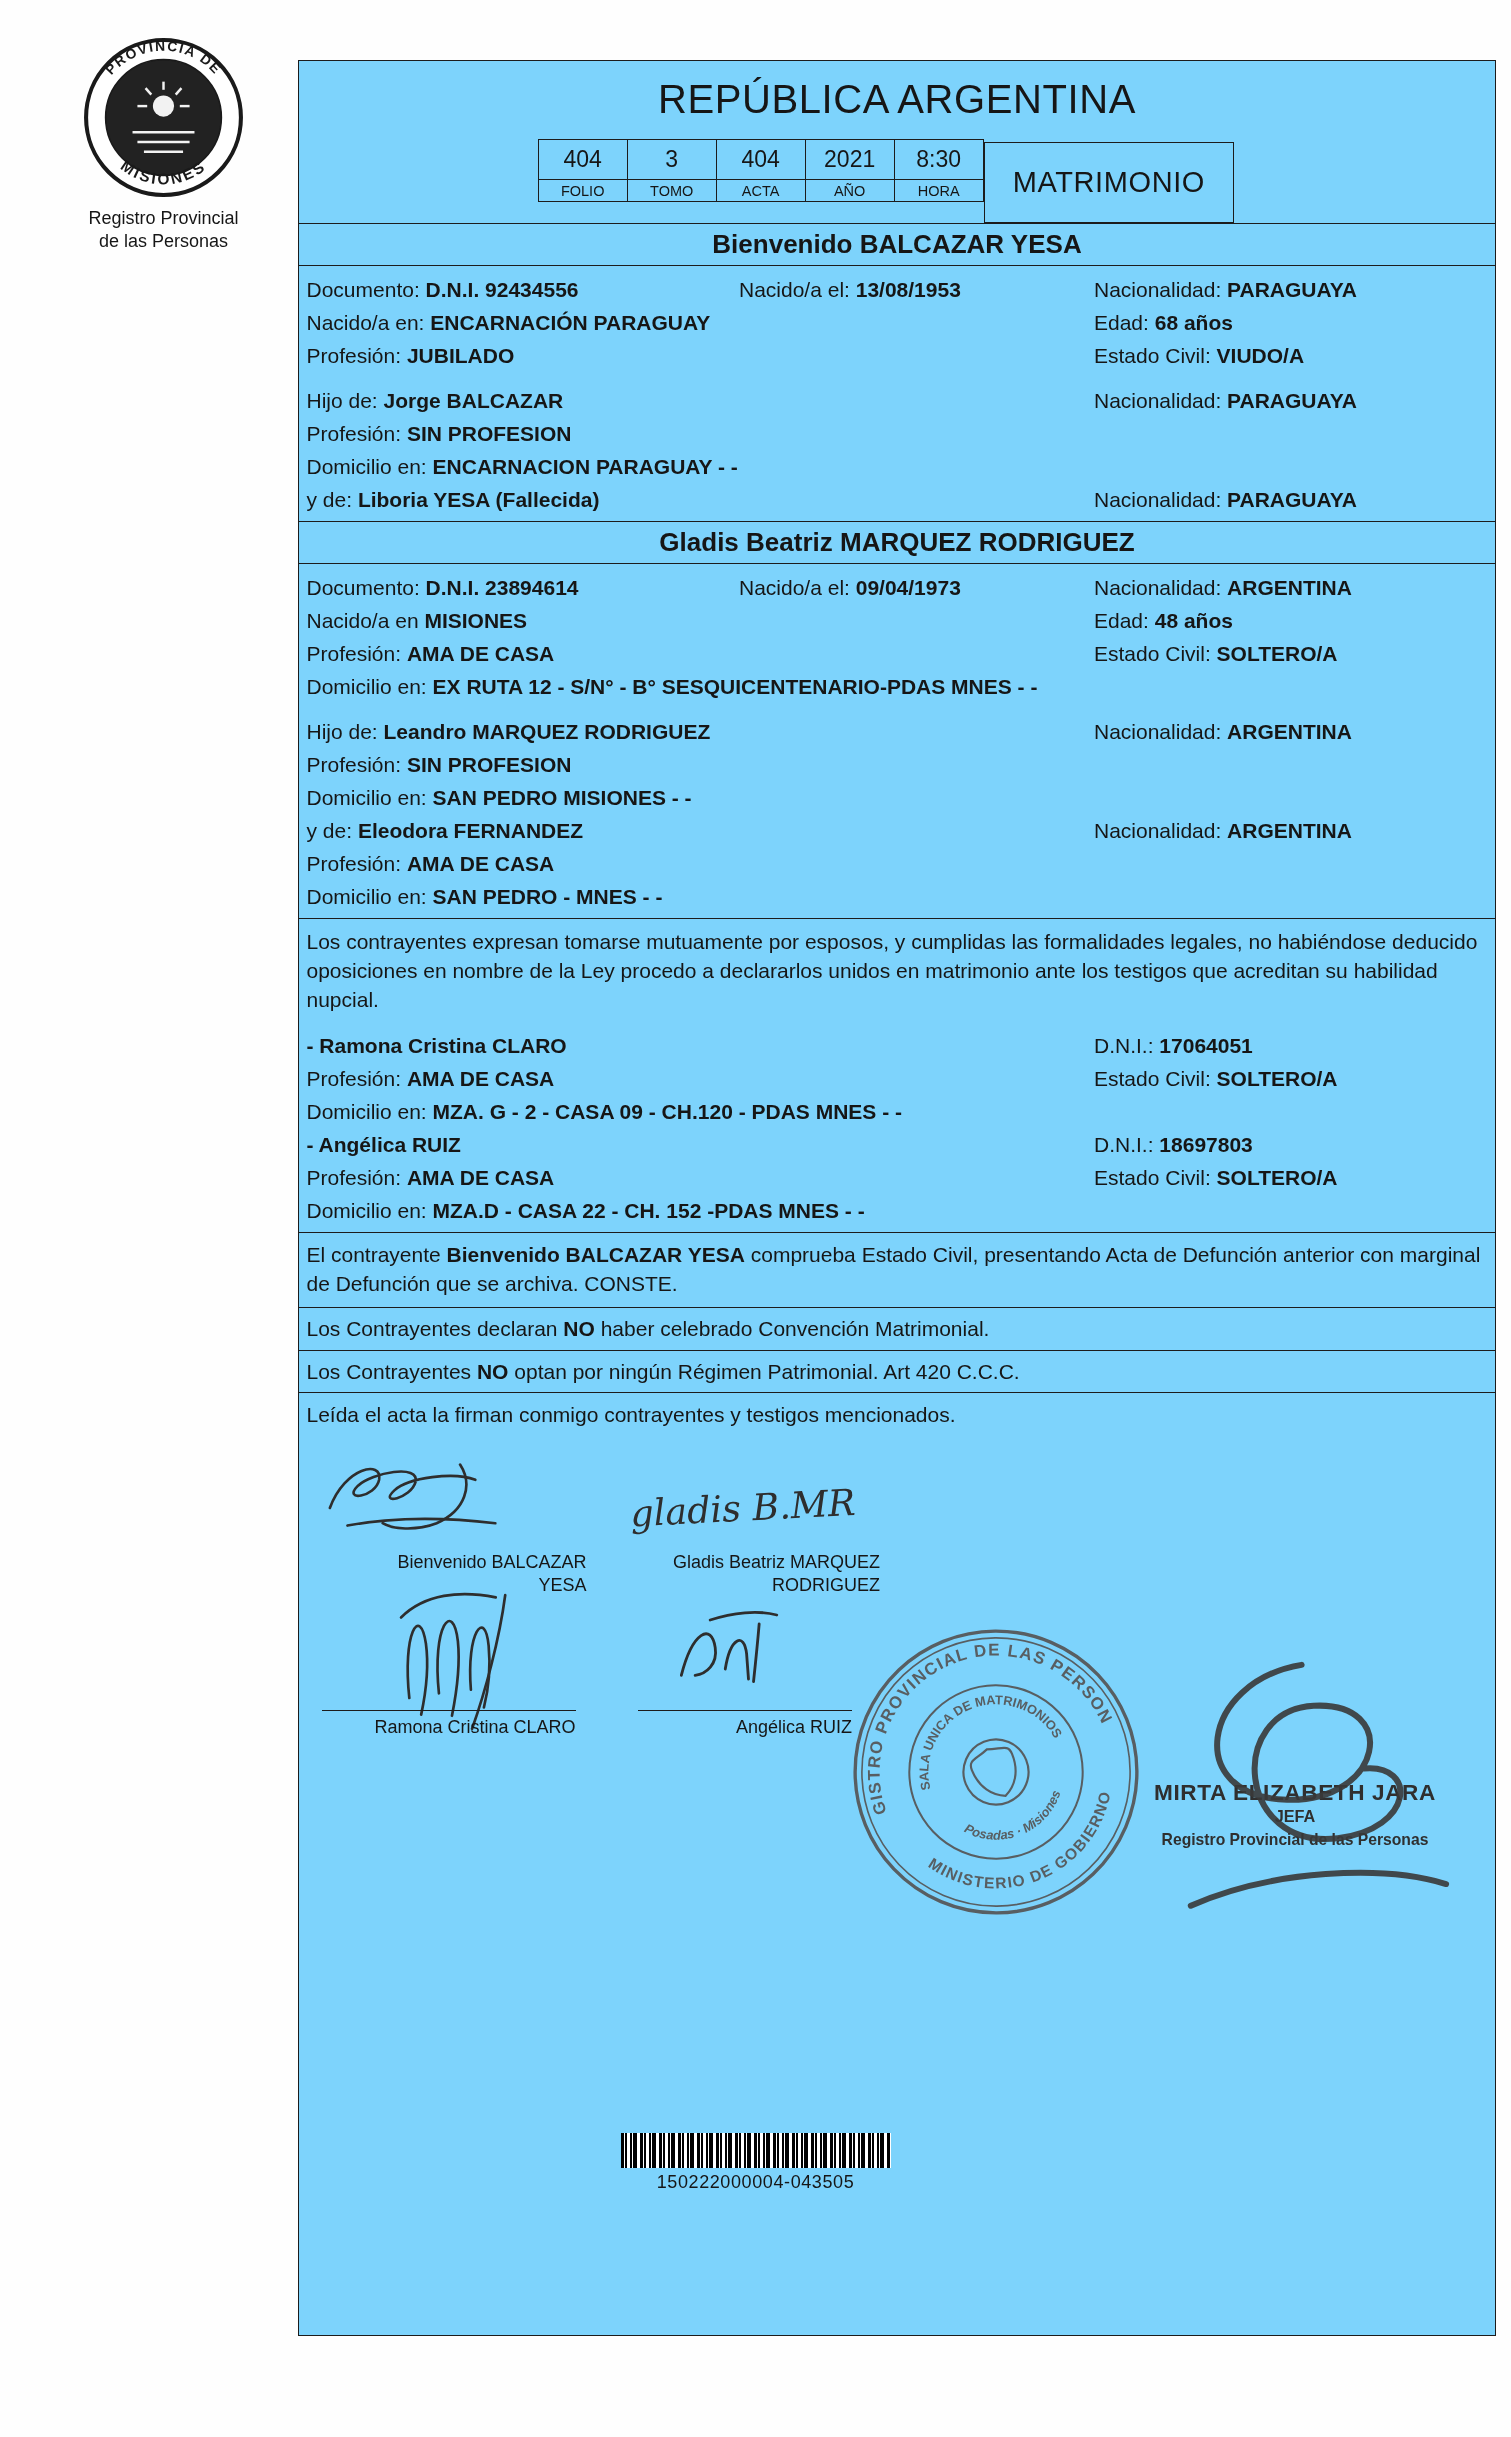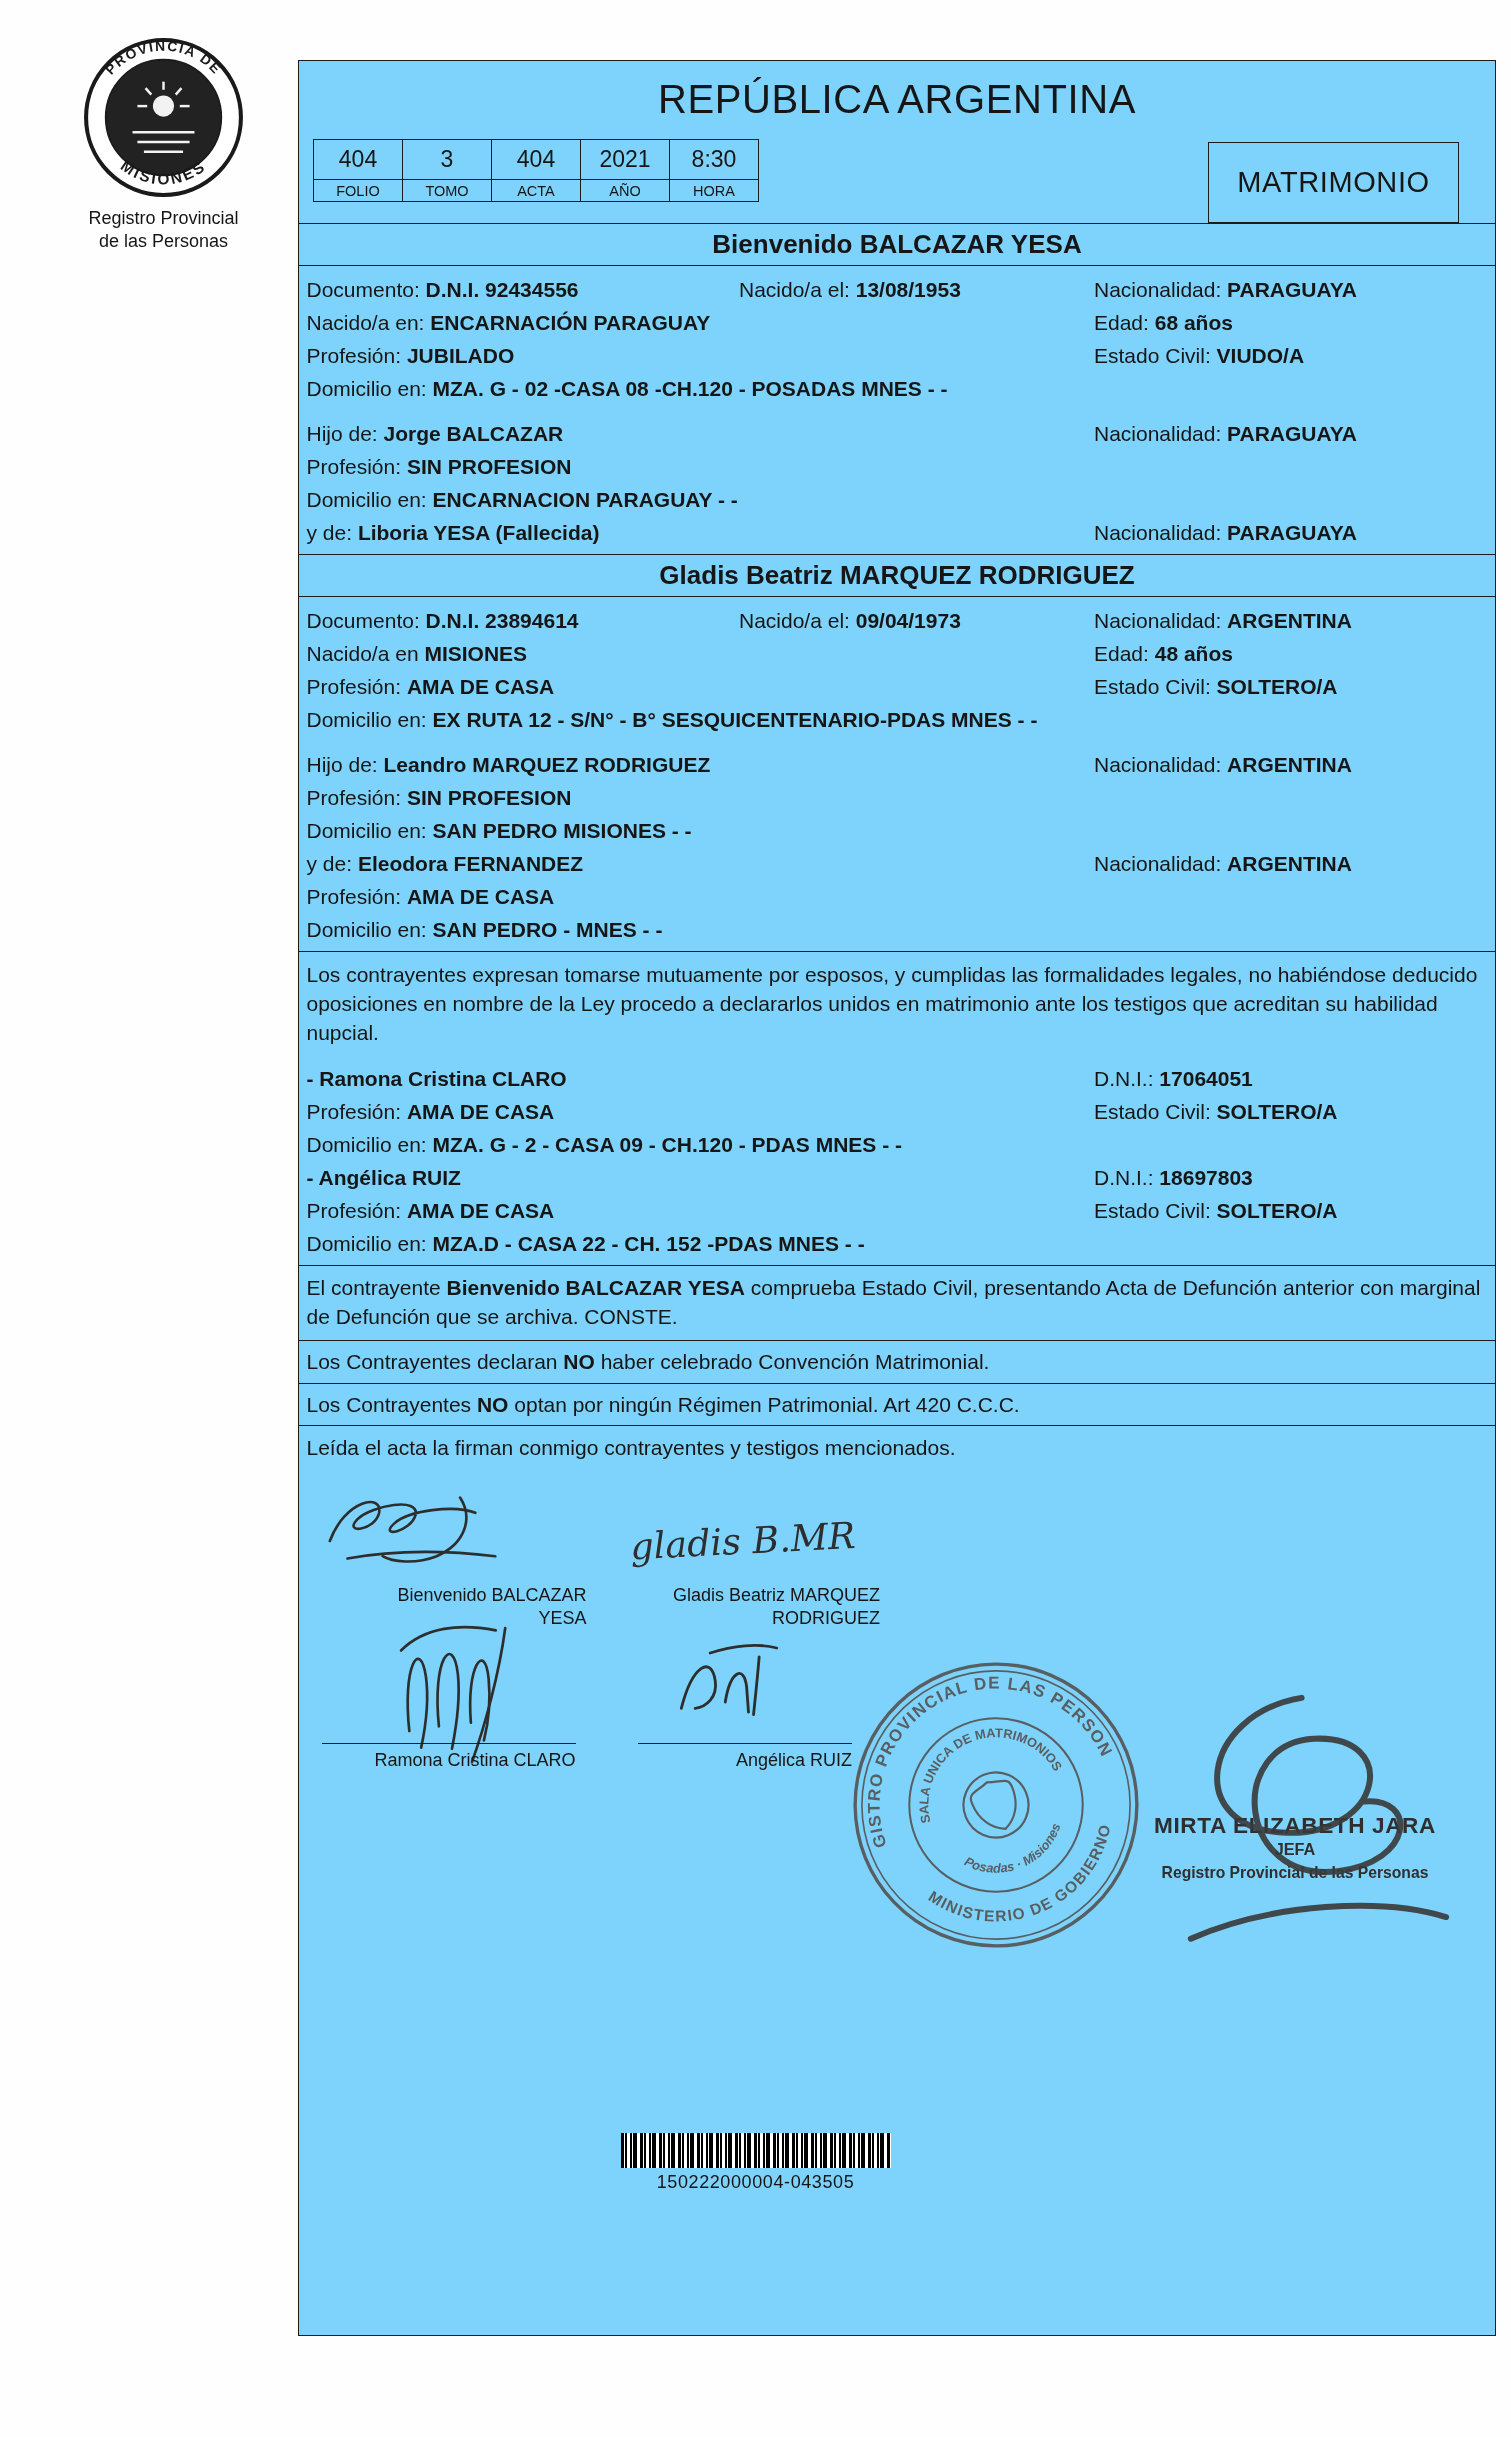--- a/index.html
+++ b/index.html
@@ -12,21 +12,21 @@
   .logo svg { width:163px; height:163px; }
   .logo .caption { margin-top:6.3px; font-size:18px; line-height:23px; }
 
   
   .doc-box { position:absolute; left:298px; top:60px; width:1198px; height:2276px;
              border:1.9px solid #1c1c1c; background:#7dd3fc; }
   .fold { position:absolute; width:1.9px; background:rgba(0,0,0,0.06); }
 
   .title { text-align:center; font-size:40px; font-weight:400; letter-spacing:0.6px; margin-top:16.3px; }
 
-  .header-row { display:flex; justify-content:space-between; align-items:flex-start; padding:16.3px 6.3px 0 14px; }
+  .header-row { display:flex; justify-content:center; align-items:flex-start; padding:16.3px 6.3px 0 14px; }
   table.registry { border-collapse:collapse; }
   table.registry td { border:1.9px solid #1c1c1c; text-align:center; }
   table.registry .vals td { font-size:23px; padding:6.3px 5px; min-width:89px; }
   table.registry .labs td { font-size:14.5px; padding:2.5px 3.8px; }
   .act-box { border:1.9px solid #1c1c1c; font-size:29px; padding:23px 28px; margin:3.8px 30px 0 0; letter-spacing:0.6px; }
 
   .intro { font-size:21px; line-height:29.5px; padding:17.6px 10px 19px 7.5px; }
 
   .band { border-top:1.9px solid #1c1c1c; border-bottom:1.9px solid #1c1c1c; text-align:center;
           font-size:26px; font-weight:700; padding:5px 0; }
@@ -145,23 +145,20 @@
         <span class="right"><span>Nacionalidad: </span><b>PARAGUAYA</b></span>
       </div>
       <div class="frow">
         <span><span>Nacido/a en: </span><b>ENCARNACIÓN PARAGUAY</b></span>
         <span class="right"><span>Edad: </span><b>68 años</b></span>
       </div>
       <div class="frow">
         <span><span>Profesión: </span><b>JUBILADO</b></span>
         <span class="right"><span>Estado Civil: </span><b>VIUDO/A</b></span>
       </div>
-      <div class="frow">
-        <span><span>Domicilio en: </span><b>MZA. G - 02 -CASA 08 -CH.120 - POSADAS MNES - -</b></span>
-      </div>
       <div class="frow gap">
         <span><span>Hijo de: </span><b>Jorge BALCAZAR</b></span>
         <span class="right"><span>Nacionalidad: </span><b>PARAGUAYA</b></span>
       </div>
       <div class="frow">
         <span><span>Profesión: </span><b>SIN PROFESION</b></span>
       </div>
       <div class="frow">
         <span><span>Domicilio en: </span><b>ENCARNACION PARAGUAY - -</b></span>
       </div>

